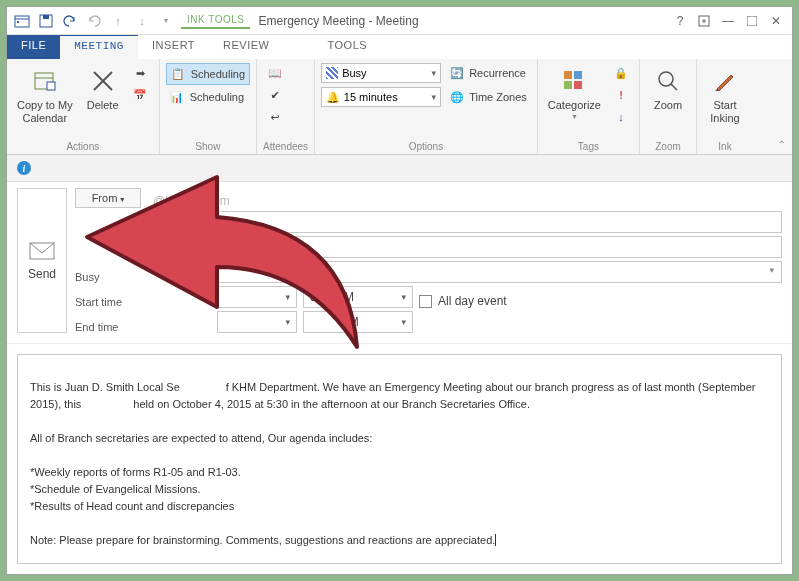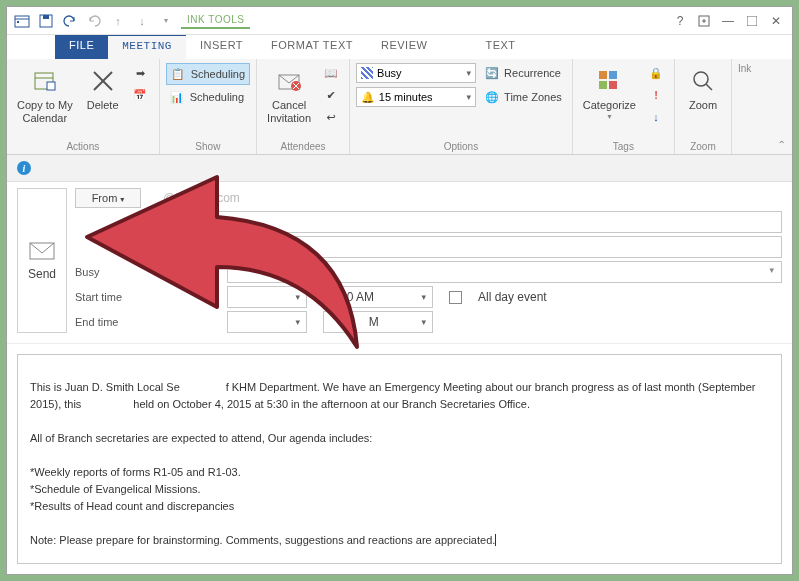--- a/index.html
+++ b/index.html
@@ -10,21 +10,21 @@
 .titlebar { height: 28px; background: #fff; display: flex; align-items: center; font-size: 11px; color: #666; border-bottom: 1px solid #e0e0e0; }
 .qat { display: flex; gap: 6px; padding: 0 6px; align-items: center; }
 .qat-btn { width: 18px; height: 18px; display: flex; align-items: center; justify-content: center; cursor: pointer; color: #2a579a; }
 .title-center { flex: 1; display: flex; justify-content: flex-start; align-items: center; gap: 8px; }
 .inktools { color: #7bb26b; font-size: 10px; font-weight: 400; letter-spacing: 0.5px; background:#fff; padding:2px 6px; border-bottom:2px solid #7bb26b;}
 .window-title { color: #555; font-size: 12px; }
 .win-controls { display: flex; gap: 4px; padding-right: 6px; }
 .win-btn { width: 20px; height: 18px; display: flex; align-items: center; justify-content: center; cursor: pointer; color: #666; font-size: 12px; }
 
 
-.tabs { height: 24px; display: flex; background: #fff; font-size: 11px; padding-left: 48px; }
+.tabs { height: 24px; display: flex; background: #fff; font-size: 11px; }
 .tab { padding: 4px 14px; color: #666; cursor: pointer; letter-spacing: 0.5px; }
 .tab.file { background: #2a579a; color: #fff; }
 .tab.active { background: #f5f5f5; color: #2a579a; border-top: 1px solid #2a579a; font-family: Liberation Mono, monospace; }
 .tab.pens { color: #666; }
 
 
 .ribbon { height: 96px; background: #f5f5f5; border-bottom: 1px solid #d0d0d0; display: flex; font-size: 11px; position: relative; }
 .group { border-right: 1px solid #dcdcdc; display: flex; flex-direction: column; padding: 4px 6px 0 6px; }
 .group-body { flex: 1; display: flex; align-items: flex-start; gap: 4px; }
 .group-label { text-align: center; font-size: 10px; color: #888; padding-bottom: 2px; }
@@ -39,21 +39,21 @@
 .collapse-caret { position:absolute; right:6px; bottom:4px; color:#888; cursor:pointer; font-size:10px;}
 
 
 .infobar { background: #f2f2f2; border-bottom: 1px solid #e0e0e0; padding: 6px 10px; font-size: 12px; color: #555; display:flex; align-items:center; gap:6px;}
 .info-icon { width:14px; height:14px; border-radius:50%; background:#2a8dd4; color:#fff; display:flex; align-items:center; justify-content:center; font-size:10px; font-style:italic; font-weight:bold; font-family:Georgia,serif;}
 
 
 .form-area { display:flex; padding: 6px 10px 10px 10px; gap:8px; font-size:12px; color:#444; border-bottom:1px solid #ececec;}
 .send-col { display:flex; flex-direction:column; align-items:center; justify-content:center; border:1px solid #d0d0d0; width:50px; padding:8px 0; cursor:pointer; gap:6px;}
 .fields-col { flex:1; display:flex; flex-direction:column; gap:3px;}
-.field-row { display:flex; align-items:center; gap:16px;}
+.field-row { display:flex; align-items:flex-end; gap:6px;}
 .label-btn { border:1px solid #c8c8c8; background:#f7f7f7; padding:3px 8px; min-width:66px; text-align:center; cursor:pointer; font-size:11px;}
 .plain-label { min-width:66px; font-size:11px; color:#555;}
 .text-input { flex:1; border:1px solid #c8c8c8; height:22px; padding:0 4px; background:#fff;}
 .time-dd { border:1px solid #c8c8c8; height:22px; width:110px; display:flex; align-items:center; padding:0 6px; background:#fff; cursor:pointer; position:relative;}
 .time-dd .dd-arrow { margin-left:auto; font-size:9px; color:#666;}
 .checkbox { width:13px; height:13px; border:1px solid #888; background:#fff; cursor:pointer;}
 
 
 .msg-body { flex:1; border:1px solid #c8c8c8; margin:10px; padding:24px 12px; font-size:11px; color:#333; line-height:1.55; overflow:auto; white-space:pre-wrap;}
 .cursor-caret { border-right:1px solid #333; }
@@ -94,20 +94,21 @@
             <path d="M4 8 A5 5 0 1 1 9 13" fill="none" stroke="#b0b0b0" stroke-width="1.3"></path>
             <path d="M4 4 L4 8 L8 8" fill="none" stroke="#b0b0b0"></path>
           </svg>
         </div>
       <div class="qat-btn" style="color:#999">↑</div>
       <div class="qat-btn" style="color:#999">↓</div>
       <div class="qat-btn" style="font-size:8px;color:#999">▾</div>
     </div>
     <div class="title-center">
       <span class="inktools">INK TOOLS</span>
+      <span class="window-title">Emergency Meeting - Meeting</span>
     </div>
     <div class="win-controls">
       <div class="win-btn">?</div>
       <div class="win-btn">
           <svg width="12" height="12">
             <rect x="1" y="1" width="10" height="10" fill="none" stroke="#666"></rect>
             <path d="M4 6 L8 6 M6 4 L6 8" stroke="#666"></path>
           </svg>
         </div>
       <div class="win-btn">—</div>
@@ -117,23 +118,22 @@
           </svg>
         </div>
       <div class="win-btn">✕</div>
     </div>
   </div>
 
   <div class="tabs">
     <div class="tab file">FILE</div>
     <div class="tab active">MEETING</div>
     <div class="tab">INSERT</div>
-    <div class="tab">FORMAT TEXT</div>
     <div class="tab">REVIEW</div>
-    <div class="tab pens" style="margin-left:30px">TEXT</div>
+    <div class="tab pens" style="margin-left:30px">TOOLS</div>
   </div>
 
   <div class="ribbon">
 
     <div class="group">
       <div class="group-body">
         <div class="bigbtn">
           <div class="bicon">
               <svg width="26" height="26">
                 <rect x="3" y="5" width="18" height="16" fill="none" stroke="#6a8a3a"></rect>
@@ -176,33 +176,20 @@
               <span class="sicon">📊</span>
               <span>Scheduling</span>
             </div>
         </div>
       </div>
       <div class="group-label">Show</div>
     </div>
 
     <div class="group">
       <div class="group-body">
-        <div class="bigbtn">
-          <div class="bicon">
-              <svg width="26" height="26">
-                <rect x="3" y="7" width="20" height="14" fill="none" stroke="#888"></rect>
-                <path d="M3 7 L13 15 L23 7" fill="none" stroke="#888"></path>
-                <circle cx="20" cy="18" r="5" fill="#d9534f"></circle>
-                <line x1="17" y1="15" x2="23" y2="21" stroke="#fff"></line>
-                <line x1="23" y1="15" x2="17" y2="21" stroke="#fff"></line>
-              </svg>
-            </div>
-          <span style="white-space:pre">Cancel
-Invitation</span>
-        </div>
         <div class="vert-stack">
           <div class="smallbtn">
               <span class="sicon">📖</span>
             </div>
           <div class="smallbtn">
               <span class="sicon">✔</span>
             </div>
           <div class="smallbtn">
               <span class="sicon">↩</span>
             </div>
@@ -277,20 +264,32 @@
                 <line x1="16" y1="16" x2="22" y2="22" stroke="#555" stroke-width="1.5"></line>
               </svg>
             </div>
           <span>Zoom</span>
         </div>
       </div>
       <div class="group-label">Zoom</div>
     </div>
 
     <div class="group" style="border-right:none">
+      <div class="group-body">
+        <div class="bigbtn">
+          <div class="bicon">
+              <svg width="26" height="26">
+                <path d="M5 21 L19 7 L21 9 L7 23 Z" fill="#c96a3a" stroke="#8a4520"></path>
+                <path d="M3 23 L5 21 L7 23 Z" fill="#555"></path>
+              </svg>
+            </div>
+          <span style="white-space:pre">Start
+Inking</span>
+        </div>
+      </div>
       <div class="group-label">Ink</div>
     </div>
 
     <div class="collapse-caret">⌃</div>
   </div>
 
   <div class="infobar">
     <span class="info-icon">i</span>
   </div>
 

